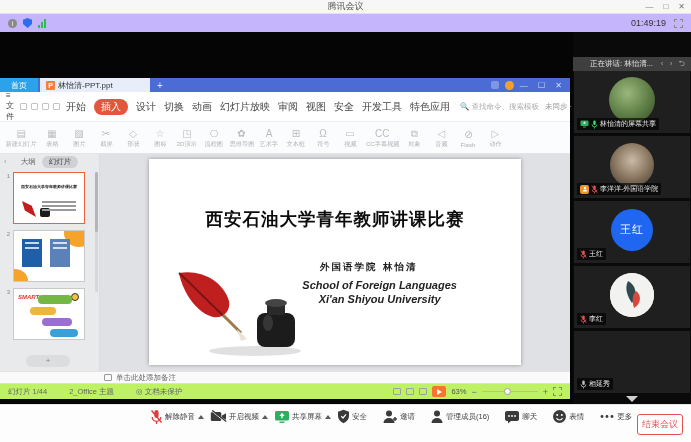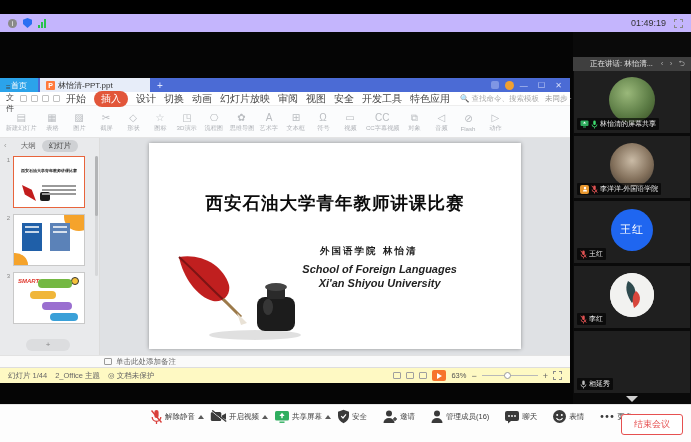--- a/index.html
+++ b/index.html
@@ -32,21 +32,21 @@
   .wps-tabbar{height:14px;background:#4b6bd5;display:flex;align-items:stretch;position:relative;}
   .tab-home{width:38px;background:#2ba3ea;color:#fff;font-size:8px;display:flex;align-items:center;justify-content:center;}
   .tab-doc{margin-left:2px;background:#e7edf9;color:#333;font-size:8px;display:flex;align-items:center;gap:3px;padding:0 6px;min-width:110px;}
   .tab-doc .p-ic{width:9px;height:9px;background:#ff7a3d;color:#fff;font-size:7px;font-weight:bold;line-height:9px;text-align:center;border-radius:1px;}
   .tab-plus{color:#dfe6ff;font-size:10px;display:flex;align-items:center;padding:0 7px;}
   .wps-tab-right{position:absolute;right:4px;top:0;height:14px;display:flex;align-items:center;gap:6px;}
   .wps-tab-right .sq{width:8px;height:8px;background:#7f96e4;border-radius:2px;}
   .wps-tab-right .av{width:9px;height:9px;background:#f0a030;border-radius:50%;}
   .wps-tab-right .wc{color:#d7defa;font-size:8px;letter-spacing:4px;}
 
-  .wps-menurow{height:14px;background:#fff;display:flex;align-items:center;padding:0 6px;gap:6px;border-bottom:1px solid #eee;position:relative;}
+  .wps-menurow{height:30px;background:#fff;display:flex;align-items:center;padding:0 6px;gap:6px;border-bottom:1px solid #eee;position:relative;}
   .file-menu{font-size:8px;color:#444;display:flex;gap:3px;align-items:center;}
   .qat{display:flex;gap:4px;}
   .qat i{display:block;width:7px;height:7px;border:1px solid #c2c2c2;border-radius:1px;}
   .menu-tabs{display:flex;gap:8px;align-items:center;}
   .menu-tab{font-size:10px;color:#444;white-space:nowrap;}
   .menu-tab.active{background:#e2563a;color:#fff;border-radius:8px;padding:1px 7px;}
   .menu-search{font-size:7.5px;color:#aaa;display:flex;align-items:center;gap:2px;margin-left:4px;white-space:nowrap;}
   .menu-right{margin-left:auto;display:flex;gap:17px;align-items:center;font-size:7.5px;color:#999;white-space:nowrap;}
   .menu-right .share{color:#666;}
 
@@ -85,21 +85,21 @@
   .slide{position:absolute;left:50%;top:5px;transform:translateX(-50%);width:372px;height:206px;background:#fff;box-shadow:0 0 4px rgba(0,0,0,.35);}
   .slide-title{position:absolute;left:0;right:0;top:48px;text-align:center;font-size:17.5px;font-weight:bold;color:#0c0c0c;font-family:"DejaVu Serif",serif;letter-spacing:1px;}
   .slide-sub{position:absolute;left:46%;top:102px;font-size:9.5px;font-weight:bold;color:#1a1a1a;font-family:"DejaVu Serif",serif;letter-spacing:2px;}
   .slide-en{position:absolute;left:30%;right:6%;top:120px;text-align:center;font-size:11px;font-weight:bold;font-style:italic;color:#222;font-family:"DejaVu Serif",serif;line-height:1.25;}
   .quill{position:absolute;left:22px;top:108px;}
 
   .notesbar{height:12px;background:#fafafa;border-top:1px solid #e2e2e2;display:flex;align-items:center;gap:4px;padding-left:104px;}
   .notesbar .n-ic{width:8px;height:7px;border:1px solid #9a9a9a;border-radius:1px;}
   .notesbar .n-tx{font-size:7.5px;color:#666;}
 
-  .wps-status{height:16px;background:#fef9c3;border-top:1px solid #ddd;display:flex;align-items:center;padding:0 8px;font-size:7.5px;color:#666;gap:8px;}
+  .wps-status{height:16px;background:#bef264;border-top:1px solid #ddd;display:flex;align-items:center;padding:0 8px;font-size:7.5px;color:#666;gap:22px;}
   .ws-right{margin-left:auto;display:flex;align-items:center;gap:5px;}
   .ws-ic{width:8px;height:7px;border:1px solid #9f9f9f;border-radius:1px;}
   .ws-play{width:14px;height:11px;background:#f7742c;border-radius:2px;position:relative;}
   .ws-play::after{content:"";position:absolute;left:5px;top:3px;border-left:5px solid #fff;border-top:3px solid transparent;border-bottom:3px solid transparent;}
   .ws-zoom{font-size:7.5px;color:#555;}
   .ws-slider{width:56px;height:1px;background:#b9b9b9;position:relative;}
   .ws-slider i{position:absolute;left:22px;top:-3px;width:7px;height:7px;border-radius:50%;background:#fff;border:1px solid #9a9a9a;}
   .ws-pm{font-size:9px;color:#666;}
 
   
@@ -119,27 +119,35 @@
   .host-badge{width:9px;height:9px;background:#e8972f;border-radius:2px;display:flex;align-items:center;justify-content:center;flex:none;}
   .more-arrow{position:absolute;left:50%;bottom:2px;transform:translateX(-50%);border-left:6px solid transparent;border-right:6px solid transparent;border-top:6px solid #cfcfcf;}
 
   
   .toolbar{position:absolute;left:0;top:404px;width:691px;height:38px;background:#fdfdfd;border-top:1px solid #e6e6e6;}
   .tb-group{position:absolute;left:150px;top:3px;display:flex;gap:15px;align-items:flex-start;}
   .tb-btn{display:flex;flex-direction:row;align-items:center;gap:2px;position:relative;min-width:28px;}
   .tb-btn .tb-ic{height:17px;display:flex;align-items:center;}
   .tb-btn .tb-lb{font-size:7.5px;color:#3c3c3c;white-space:nowrap;}
   .tb-btn.has-caret::after{content:"";position:absolute;right:-9px;top:7px;border-left:3.5px solid transparent;border-right:3.5px solid transparent;border-bottom:4px solid #5a5a5a;}
-  .end-btn{position:absolute;right:8px;top:9px;border:1px solid #e65050;color:#e65050;background:#fff;font-size:9px;border-radius:3px;padding:3px 12px;}
+  .end-btn{position:absolute;right:8px;top:9px;border:1px solid #e65050;color:#e65050;background:#fff;font-size:9px;border-radius:3px;padding:3px 4px;}
 </style>
 </head>
 <body>
 
 <div class="app">
 
+  <div class="titlebar">
+    <span class="title">腾讯会议</span>
+    <div class="win-controls">
+      <span>—</span>
+      <span>□</span>
+      <span>✕</span>
+    </div>
+  </div>
 
   <div class="meetbar">
     <div class="left">
       <span class="ic-info">i</span>
       <span class="ic-shield"></span>
       <span class="ic-net">
           <i></i>
           <i></i>
           <i></i>
         </span>

